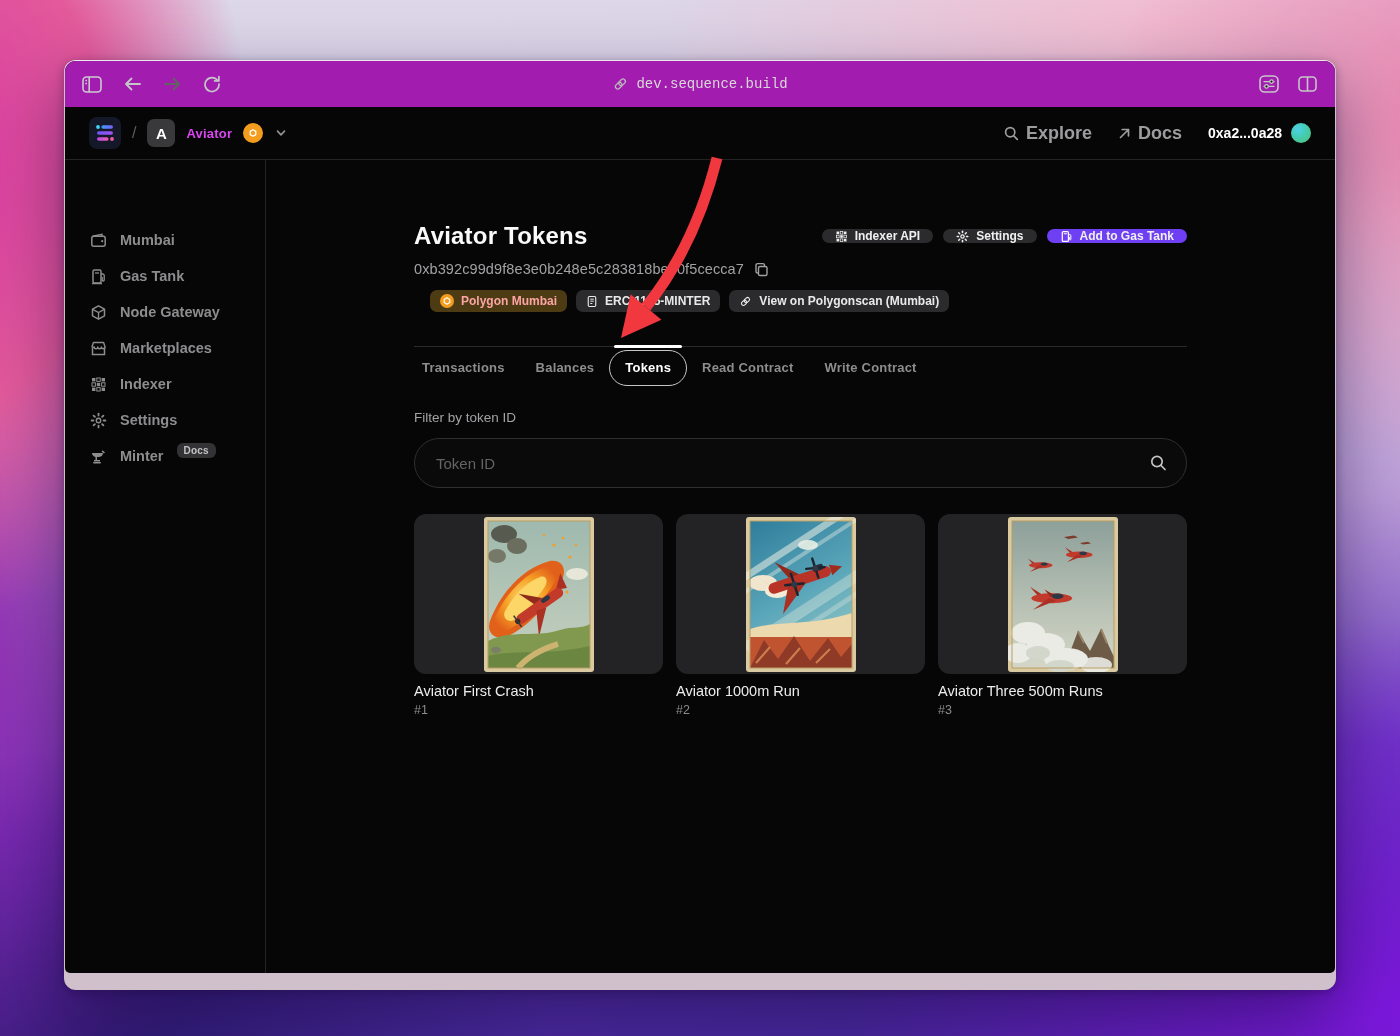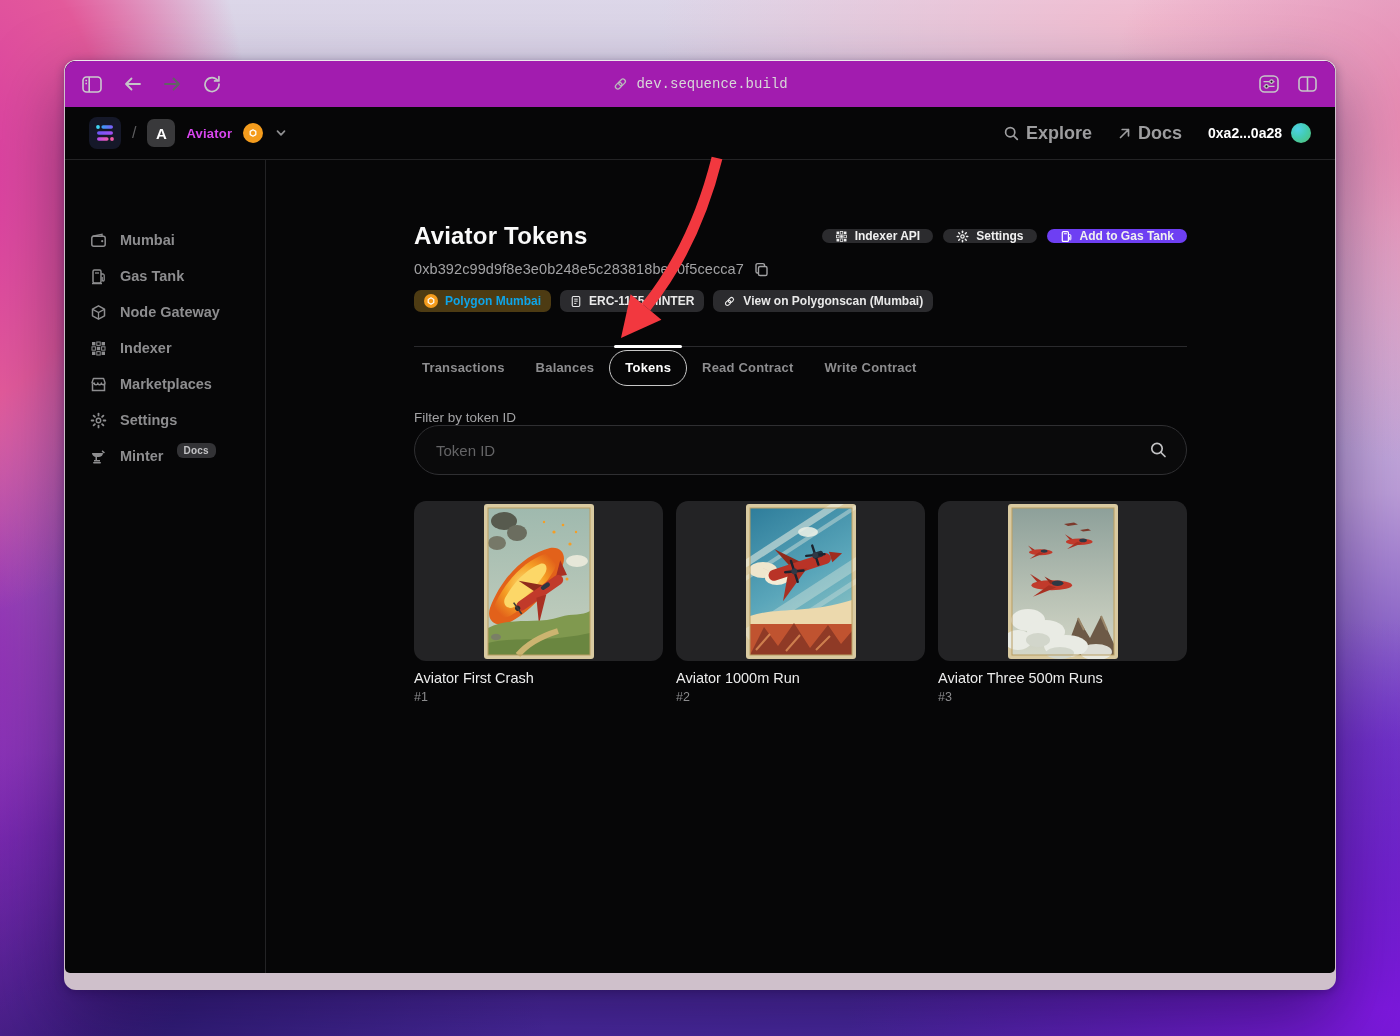--- a/index.html
+++ b/index.html
@@ -64,32 +64,32 @@
   .actions { display:flex; align-items:center; gap:10px; }
   .pill-btn { height:14px; border-radius:14px; background:#2b2b2e; border:none; color:#f0f0f0; font-family:inherit; font-size:12px; font-weight:700; display:flex; align-items:center; gap:7px; padding:0 13px; cursor:pointer; }
   .pill-btn.primary { background:#6e3ff3; }
 
   
   .addr-row { margin-top:11px; display:flex; align-items:center; gap:10px; color:#a2a2a4; font-size:14.5px; letter-spacing:.1px; }
 
   
   .badge-row { margin-top:13px; display:flex; align-items:center; gap:9px; }
   .badge { height:22px; border-radius:7px; background:#2b2b2e; color:#e9e9e9; font-size:12px; font-weight:700; display:flex; align-items:center; gap:7px; padding:0 10px; cursor:default; }
-  .badge.network { background:#4d3b13; color:#0ea5e9; }
+  .badge.network { background:#4d3b13; color:#fca5a5;margin-left:16px; }
 
   
   .tabbar { margin-top:34px; border-top:1px solid #2a2a2d; display:flex; gap:27px; padding:0 6px; }
   .tab { position:relative; padding:13px 2px 10px; color:#8d8d8f; font-size:13px; font-weight:700; letter-spacing:.2px; cursor:pointer; }
   .tab.active { color:#ffffff; }
   .tab.active .tab-indicator { position:absolute; top:-2px; left:-9px; right:-9px; height:3px; background:#ffffff; border-radius:2px; }
   .annotation-ring { position:absolute; top:3px; left:-14px; right:-14px; bottom:-1px; border:1.6px solid #c6c6c6; border-radius:19px; pointer-events:none; }
 
   
   .filter-label { margin-top:25px; color:#a3a3a5; font-size:13.5px; }
-  .search-wrap { position:relative; }
+  .search-wrap { position:relative; margin-top:13px; }
   .token-input { width:100%; height:50px; background:#0a0a0b; border:1px solid #2f2f32; border-radius:25px; color:#e8e8e8; font-family:inherit; font-size:15px; padding:0 52px 0 21px; outline:none; }
   .token-input::placeholder { color:#646466; }
   .search-icon-right { position:absolute; right:20px; top:50%; transform:translateY(-50%); }
 
   
   .card-grid { margin-top:26px; display:grid; grid-template-columns:repeat(3, 1fr); gap:13px; }
   .token-card { border-radius:12px; background:#232325; height:160px; display:flex; align-items:center; justify-content:center; cursor:pointer; }
   .token-art { width:110px; height:155px; border-radius:3px; overflow:hidden; display:block; }
   .token-meta { margin-top:9px; }
   .token-name { color:#ececec; font-size:14.5px; }
@@ -255,42 +255,42 @@
           <span>
               <svg class="ic" width="17" height="17" viewBox="0 0 17 17">
                 <path d="M8.5 1.8 L14.5 5.2 V11.8 L8.5 15.2 L2.5 11.8 V5.2 Z" fill="none" stroke="#8d8d8f" stroke-width="1.5" stroke-linejoin="round"></path>
                 <path d="M2.7 5.4 L8.5 8.6 L14.3 5.4 M8.5 8.6 V15" fill="none" stroke="#8d8d8f" stroke-width="1.3"></path>
               </svg>
             </span>
           <span>Node Gateway</span>
         </div>
         <div class="side-item">
           <span>
+              <svg class="ic" width="17" height="17" viewBox="0 0 17 17">
+                <path d="M2.5 7.5 V14.5 H14.5 V7.5" fill="none" stroke="#8d8d8f" stroke-width="1.5"></path>
+                <path d="M2 6.8 L3.4 2.5 H13.6 L15 6.8 a1.8 1.8 0 0 1 -3.6 .2 a1.8 1.8 0 0 1 -3.6 0 a1.8 1.8 0 0 1 -3.6 0 a1.8 1.8 0 0 1 -2.2 -.2 Z" fill="none" stroke="#8d8d8f" stroke-width="1.4" stroke-linejoin="round"></path>
+              </svg>
+            </span>
+          <span>Marketplaces</span>
+        </div>
+        <div class="side-item">
+          <span>
               <svg class="ic" width="17" height="17" viewBox="0 0 17 17" fill="#8d8d8f">
                 <rect x="2" y="2" width="3.4" height="3.4"></rect>
                 <rect x="6.8" y="2" width="3.4" height="3.4" fill="none" stroke="#8d8d8f"></rect>
                 <rect x="11.6" y="2" width="3.4" height="3.4"></rect>
                 <rect x="2" y="6.8" width="3.4" height="3.4" fill="none" stroke="#8d8d8f"></rect>
                 <rect x="6.8" y="6.8" width="3.4" height="3.4"></rect>
                 <rect x="11.6" y="6.8" width="3.4" height="3.4" fill="none" stroke="#8d8d8f"></rect>
                 <rect x="2" y="11.6" width="3.4" height="3.4"></rect>
                 <rect x="6.8" y="11.6" width="3.4" height="3.4" fill="none" stroke="#8d8d8f"></rect>
                 <rect x="11.6" y="11.6" width="3.4" height="3.4"></rect>
               </svg>
             </span>
           <span>Indexer</span>
-        </div>
-        <div class="side-item">
-          <span>
-              <svg class="ic" width="17" height="17" viewBox="0 0 17 17">
-                <path d="M2.5 7.5 V14.5 H14.5 V7.5" fill="none" stroke="#8d8d8f" stroke-width="1.5"></path>
-                <path d="M2 6.8 L3.4 2.5 H13.6 L15 6.8 a1.8 1.8 0 0 1 -3.6 .2 a1.8 1.8 0 0 1 -3.6 0 a1.8 1.8 0 0 1 -3.6 0 a1.8 1.8 0 0 1 -2.2 -.2 Z" fill="none" stroke="#8d8d8f" stroke-width="1.4" stroke-linejoin="round"></path>
-              </svg>
-            </span>
-          <span>Marketplaces</span>
         </div>
         <div class="side-item">
           <span>
               <svg class="ic" width="17" height="17" viewBox="0 0 17 17">
                 <circle cx="8.5" cy="8.5" r="2.2" fill="none" stroke="#8d8d8f" stroke-width="1.4"></circle>
                 <g stroke="#8d8d8f" stroke-width="1.8" stroke-linecap="round">
                   <line x1="8.5" y1="1.6" x2="8.5" y2="3.4"></line>
                   <line x1="8.5" y1="13.6" x2="8.5" y2="15.4"></line>
                   <line x1="1.6" y1="8.5" x2="3.4" y2="8.5"></line>
                   <line x1="13.6" y1="8.5" x2="15.4" y2="8.5"></line>

